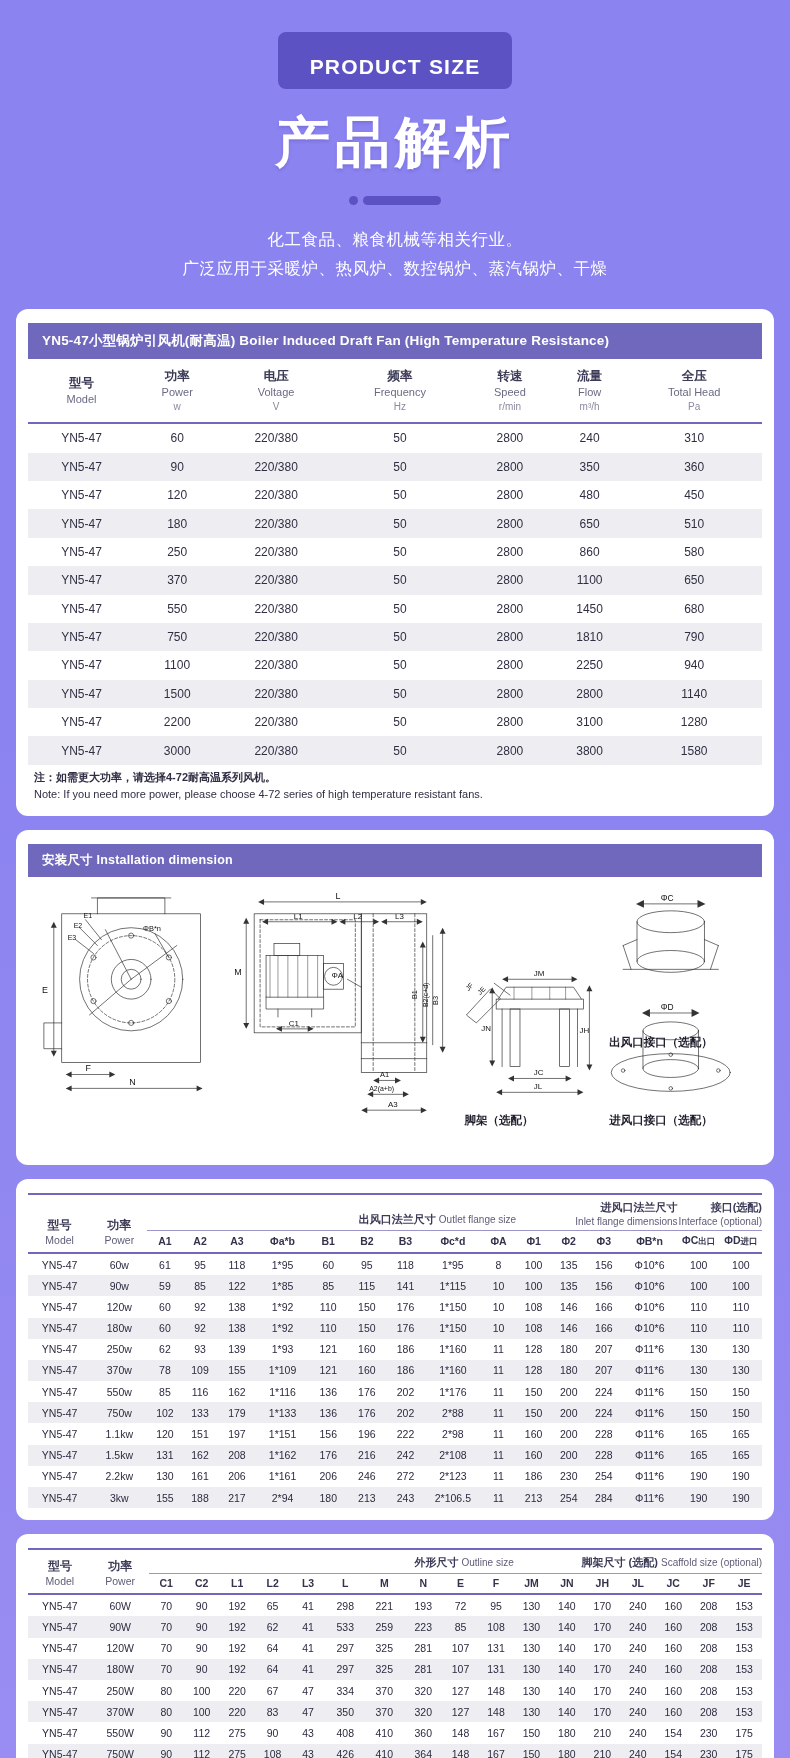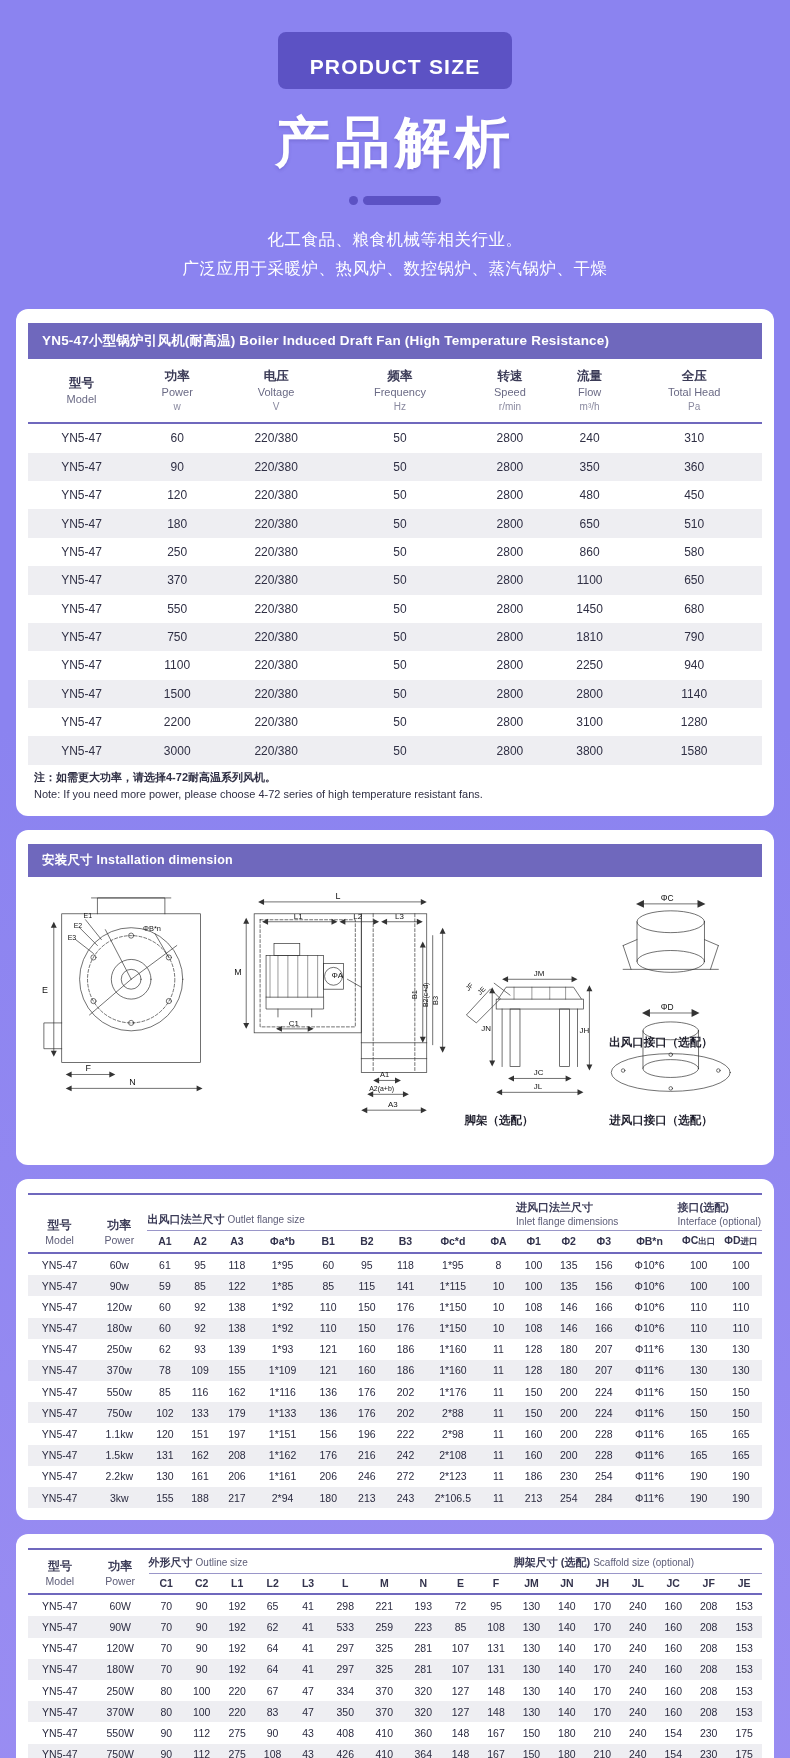--- a/index.html
+++ b/index.html
@@ -102,21 +102,21 @@
     font-weight: bold;
     text-align: center;
   }
 
   
   .tg { width: 100%; border-collapse: collapse; table-layout: fixed; }
   .tg .grp {
     font-size: 11px;
     color: #3a3a56;
     font-weight: bold;
-    text-align: left;
+    text-align: right;
     padding: 5px 0 3px 0;
   }
   .tg .grp .en { font-weight: normal; color: #5d5d78; font-size: 10px; }
   .tg .grp.under { border-bottom: 1px solid #9a96c9; }
   .tg .sub {
     font-size: 10.5px;
     color: #33334d;
     text-align: center;
     font-weight: bold;
     padding: 3px 0 4px 0;

